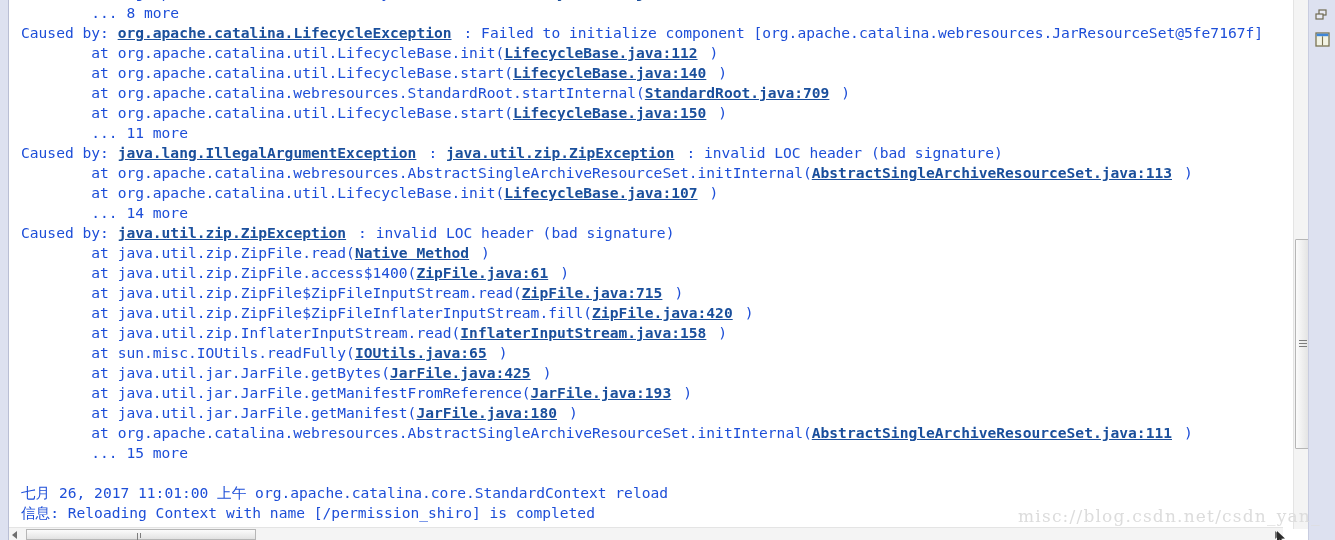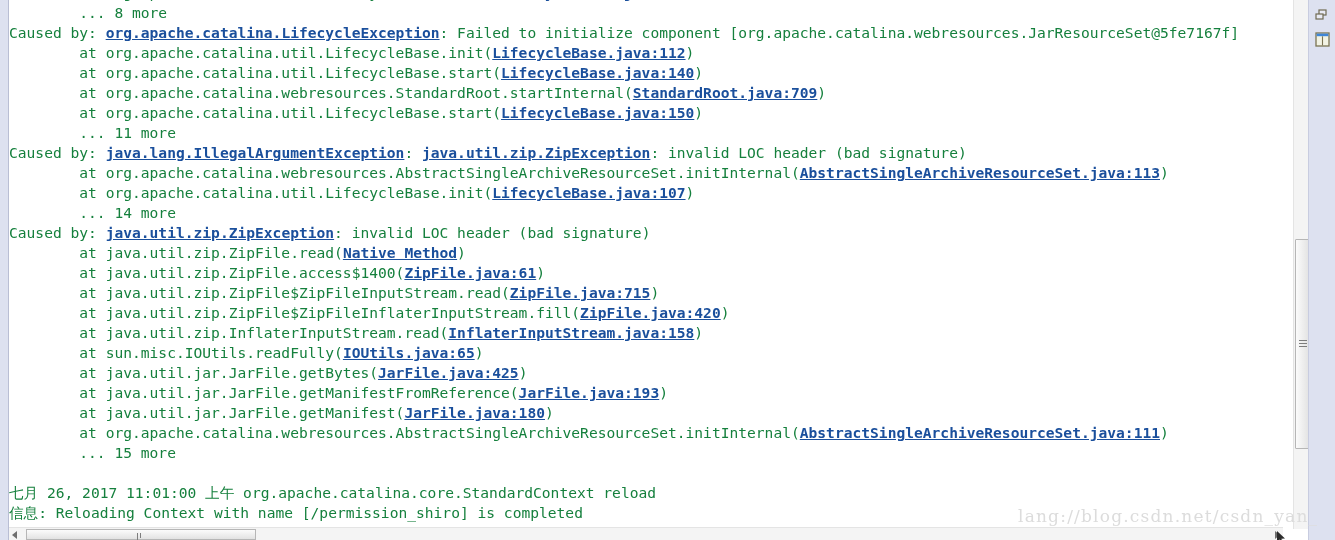--- a/index.html
+++ b/index.html
@@ -78,21 +78,21 @@
   .line {
     height: 20px;
     white-space: pre;
     color: #7b3f3f;
   }
   .lnk {
     color: #1a4f9c;
     text-decoration: underline;
     font-weight: bold;
   }
-  .plain { color: #15803d; }
+  .plain { color: #1d4ed8; padding-left: 12px; }
 
   
   .vscroll {
     position: absolute;
     top: 0; right: 25px;
     width: 17px;
     height: 529px;
     background: #f4f4f4;
     border-left: 1px solid #e4e4e4;
   }
@@ -239,21 +239,21 @@
       <div class="strip-icon icon-view">
         <svg width="15" height="15" viewBox="0 0 15 15" aria-hidden="true">
           <rect x="1" y="1" width="13" height="13" fill="#f2f3e4" stroke="#7a7352" stroke-width="1.3"></rect>
           <rect x="1.6" y="1.6" width="11.8" height="2.6" fill="#3f86d8"></rect>
           <line x1="7.5" y1="4.3" x2="7.5" y2="13.4" stroke="#7a7352" stroke-width="1.1"></line>
         </svg>
       </div>
     </div>
   </div>
 
-  <div class="watermark">lang://blog.csdn.net/csdn_yan_</div>
+  <div class="watermark">misc://blog.csdn.net/csdn_yan_</div>
 
   <div class="cursor">
     <svg width="9" height="13" viewBox="0 0 9 13" aria-hidden="true">
       <polygon points="0,0 0,11 2.6,8.4 4.4,12.4 6.1,11.6 4.3,7.7 8,7.6" fill="#2b2b2b"></polygon>
     </svg>
   </div>
 
 </div>
 
 </body></html>

